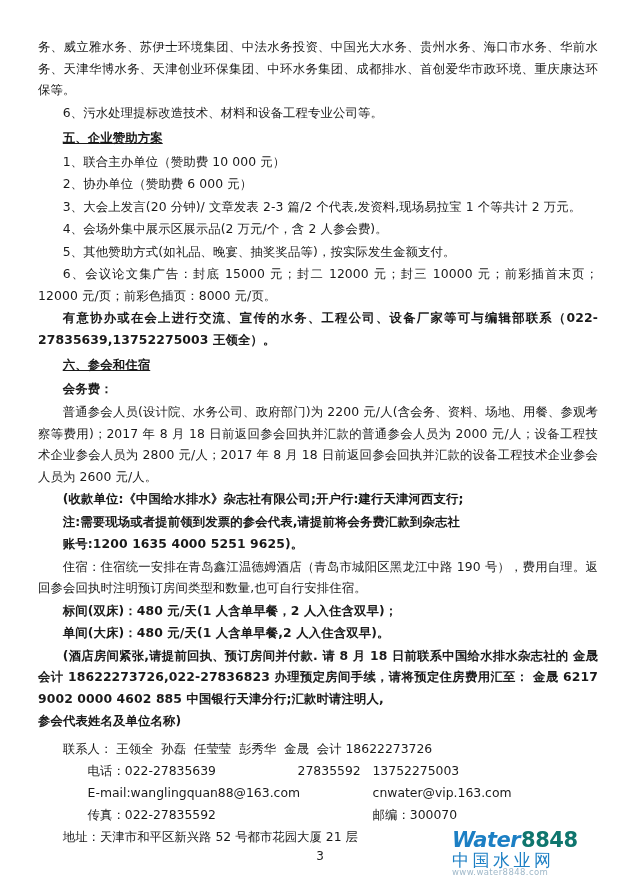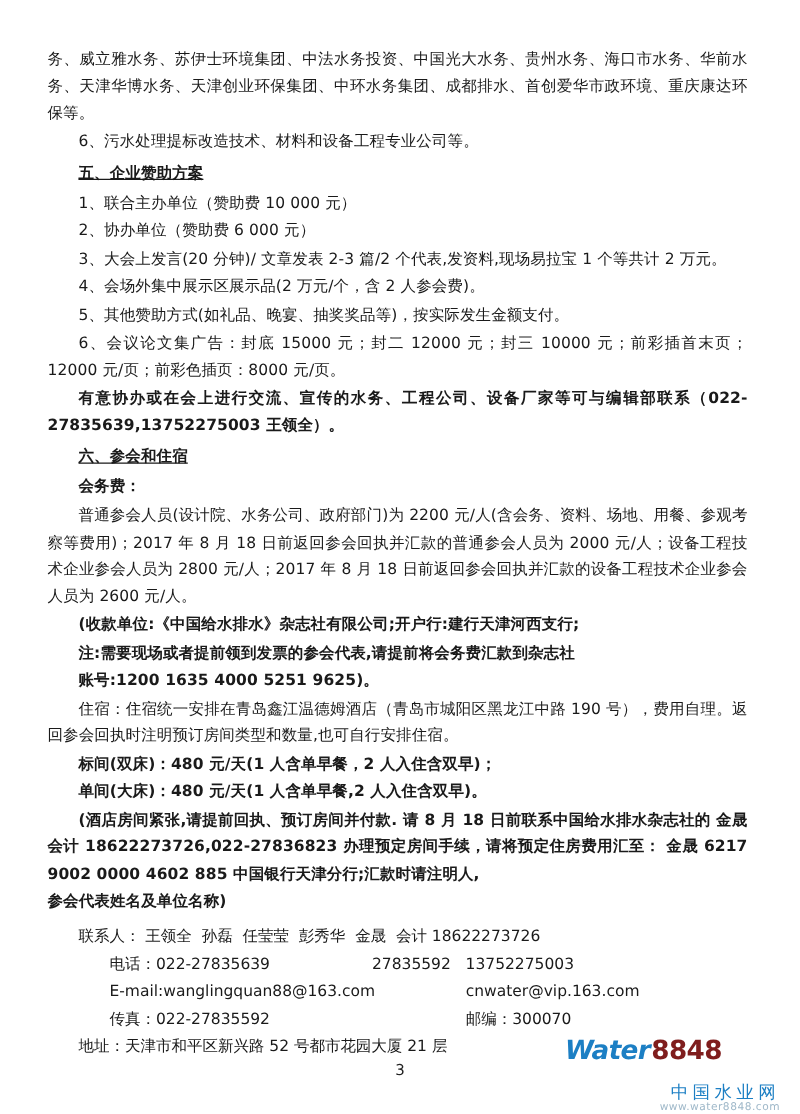--- a/index.html
+++ b/index.html
@@ -71,51 +71,51 @@
     text-align: center;
     font-size: 12px;
     color: #222;
   }
   .watermark {
     position: absolute;
     right: 16px;
     bottom: 8px;
     width: 172px;
     height: 54px;
-    text-align: right;
+    text-align: left;
     user-select: none;
   }
   .wm-top {
     font-family: "DejaVu Sans", "Liberation Sans", sans-serif;
     font-weight: bold;
     font-size: 20px;
     letter-spacing: -0.5px;
     line-height: 22px;
     color: #1c7fc4;
     display: flex;
     align-items: baseline;
   }
   .wm-water {
     color: #1c7fc4;
     font-style: italic;
     font-weight: bold;
     font-size: 21px;
   }
   .wm-num {
-    color: #7f1d1d;
+    color: #0f766e;
     font-weight: bold;
     font-size: 21px;
     margin-left: 1px;
   }
   .wm-mid {
-    font-size: 14px;
+    font-size: 17px;
     color: #1c7fc4;
     letter-spacing: 3.5px;
     line-height: 16px;
-    margin-top: 15px;
+    margin-top: 1px;
   }
   .wm-bot {
     font-size: 8.5px;
     color: #9fb8c9;
     letter-spacing: 0.4px;
     line-height: 10px;
     margin-top: -1px;
   }
   .spacer-s { height: 3px; }
 </style>

